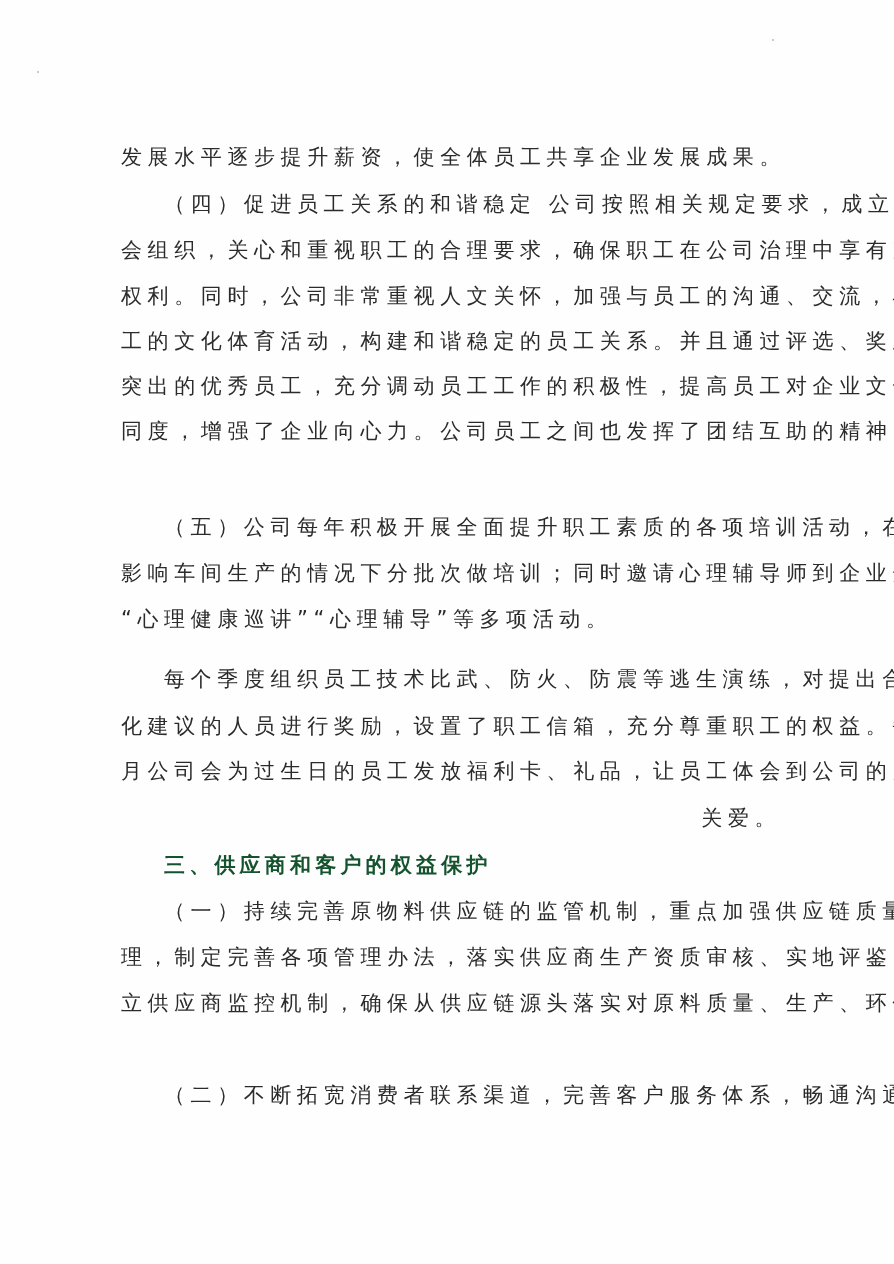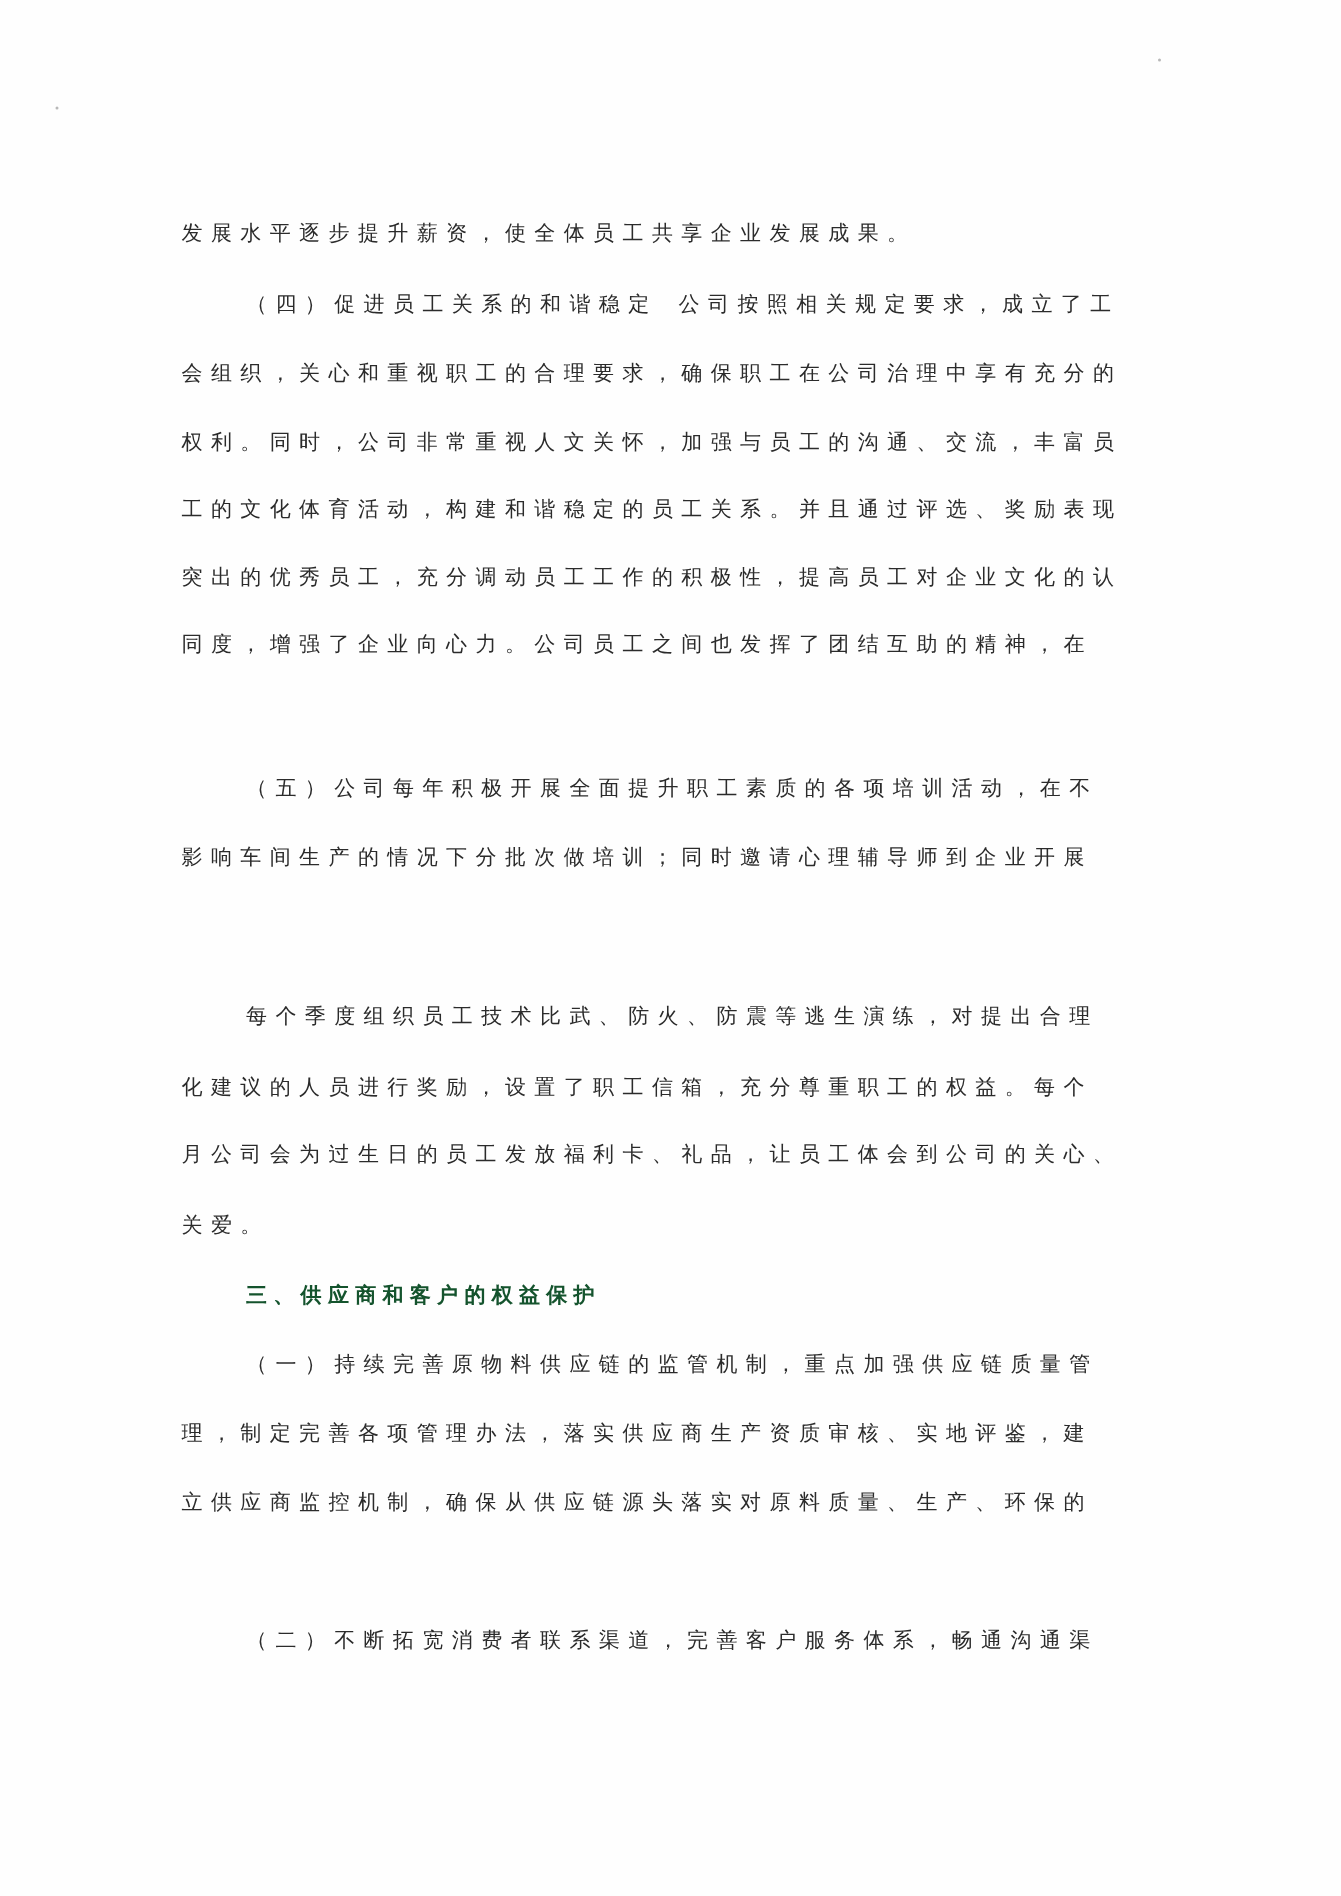--- a/index.html
+++ b/index.html
@@ -20,26 +20,25 @@
       left: 0; top: 0;
       width: 894px;
       height: 1264px;
       background: #fefefe;
     }
     .line {
       position: absolute;
       left: 121px;
       width: 660px;
       height: 30px;
-      font-size: 14px;
+      font-size: 21px;
       line-height: 30px;
       letter-spacing: 5.6px;
       white-space: nowrap;
       color: #2b2b2b;
-      font-family: Liberation Mono, monospace;
     }
     .line.indent { left: 164px; }
     .line.heading {
       left: 164px;
       font-weight: bold;
       letter-spacing: 4.2px;
       color: #14532d;
     }
     .speck {
       position: absolute;
@@ -94,25 +93,26 @@
   <div class="line" style="top:142px;">发展水平逐步提升薪资，使全体员工共享企业发展成果。</div>
   <div class="line indent" style="top:189px;">（四）促进员工关系的和谐稳定 公司按照相关规定要求，成立了工</div>
   <div class="line" style="top:235px;">会组织，关心和重视职工的合理要求，确保职工在公司治理中享有充分的</div>
   <div class="line" style="top:281px;">权利。同时，公司非常重视人文关怀，加强与员工的沟通、交流，丰富员</div>
   <div class="line" style="top:326px;">工的文化体育活动，构建和谐稳定的员工关系。并且通过评选、奖励表现</div>
   <div class="line" style="top:371px;">突出的优秀员工，充分调动员工工作的积极性，提高员工对企业文化的认</div>
   <div class="line" style="top:416px;">同度，增强了企业向心力。公司员工之间也发挥了团结互助的精神，在</div>
 
   <div class="line indent" style="top:512px;">（五）公司每年积极开展全面提升职工素质的各项培训活动，在不</div>
   <div class="line" style="top:558px;">影响车间生产的情况下分批次做培训；同时邀请心理辅导师到企业开展</div>
+  <div class="line" style="top:604px;">“心理健康巡讲”“心理辅导”等多项活动。</div>
 
   <div class="line indent" style="top:664px;">每个季度组织员工技术比武、防火、防震等逃生演练，对提出合理</div>
   <div class="line" style="top:711px;">化建议的人员进行奖励，设置了职工信箱，充分尊重职工的权益。每个</div>
   <div class="line" style="top:756px;">月公司会为过生日的员工发放福利卡、礼品，让员工体会到公司的关心、</div>
-  <div class="line" style="top:803px;">关爱。</div>
+  <div class="line" style="top:803px;text-align:right;">关爱。</div>
 
   <div class="line heading" style="top:850px;">三、供应商和客户的权益保护</div>
 
   <div class="line indent" style="top:896px;">（一）持续完善原物料供应链的监管机制，重点加强供应链质量管</div>
   <div class="line" style="top:942px;">理，制定完善各项管理办法，落实供应商生产资质审核、实地评鉴，建</div>
   <div class="line" style="top:988px;">立供应商监控机制，确保从供应链源头落实对原料质量、生产、环保的</div>
 
   <div class="line indent" style="top:1080px;">（二）不断拓宽消费者联系渠道，完善客户服务体系，畅通沟通渠</div>
 
 

